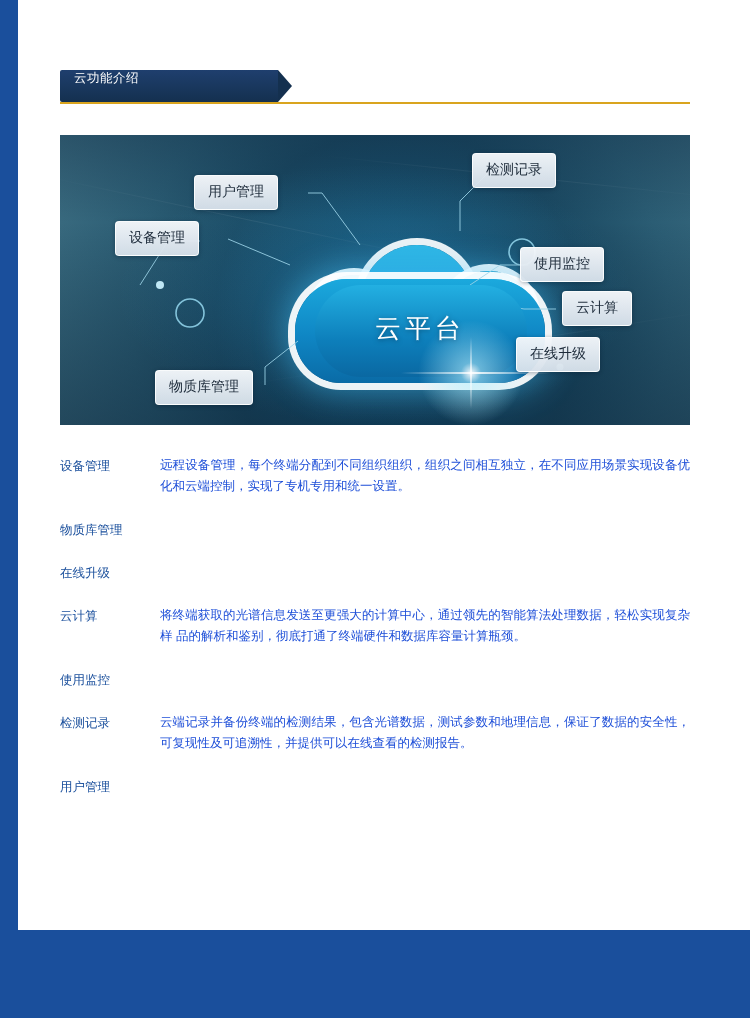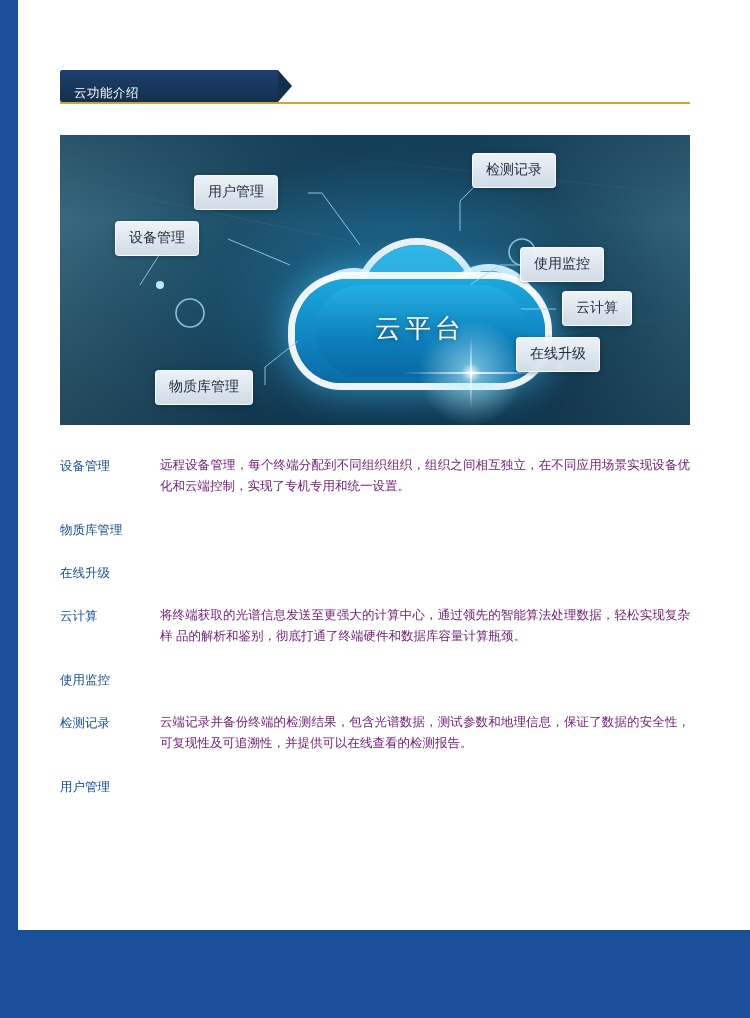--- a/index.html
+++ b/index.html
@@ -27,21 +27,21 @@
     left: 60px; top: 70px;
     width: 630px; height: 32px;
   }
   .header-tab {
     position: absolute;
     left: 0; top: 0;
     width: 218px; height: 32px;
     background: linear-gradient(to bottom, #1f3f6e 0%, #14304f 100%);
     border-radius: 2px 0 0 2px;
     display: flex;
-    align-items: flex-end;
+    align-items: flex-start;
     padding-left: 14px;
   }
   .header-tab:after {
     content: "";
     position: absolute;
     right: -14px; top: 0;
     width: 0; height: 0;
     border-style: solid;
     border-width: 16px 0 16px 14px;
     border-color: transparent transparent transparent #14304f;
@@ -181,21 +181,21 @@
   .desc-term {
     width: 100px;
     flex: 0 0 100px;
     color: #1a4f9c;
     font-size: 12.5px;
     line-height: 20px;
     padding-top: 1px;
   }
   .desc-body {
     flex: 1 1 auto;
-    color: #701a75;
+    color: #1d4ed8;
     font-size: 12.5px;
     line-height: 21px;
     text-align: justify;
   }
 
   
   .footer {
     position: absolute;
     left: 0; bottom: 0;
     width: 750px; height: 88px;

